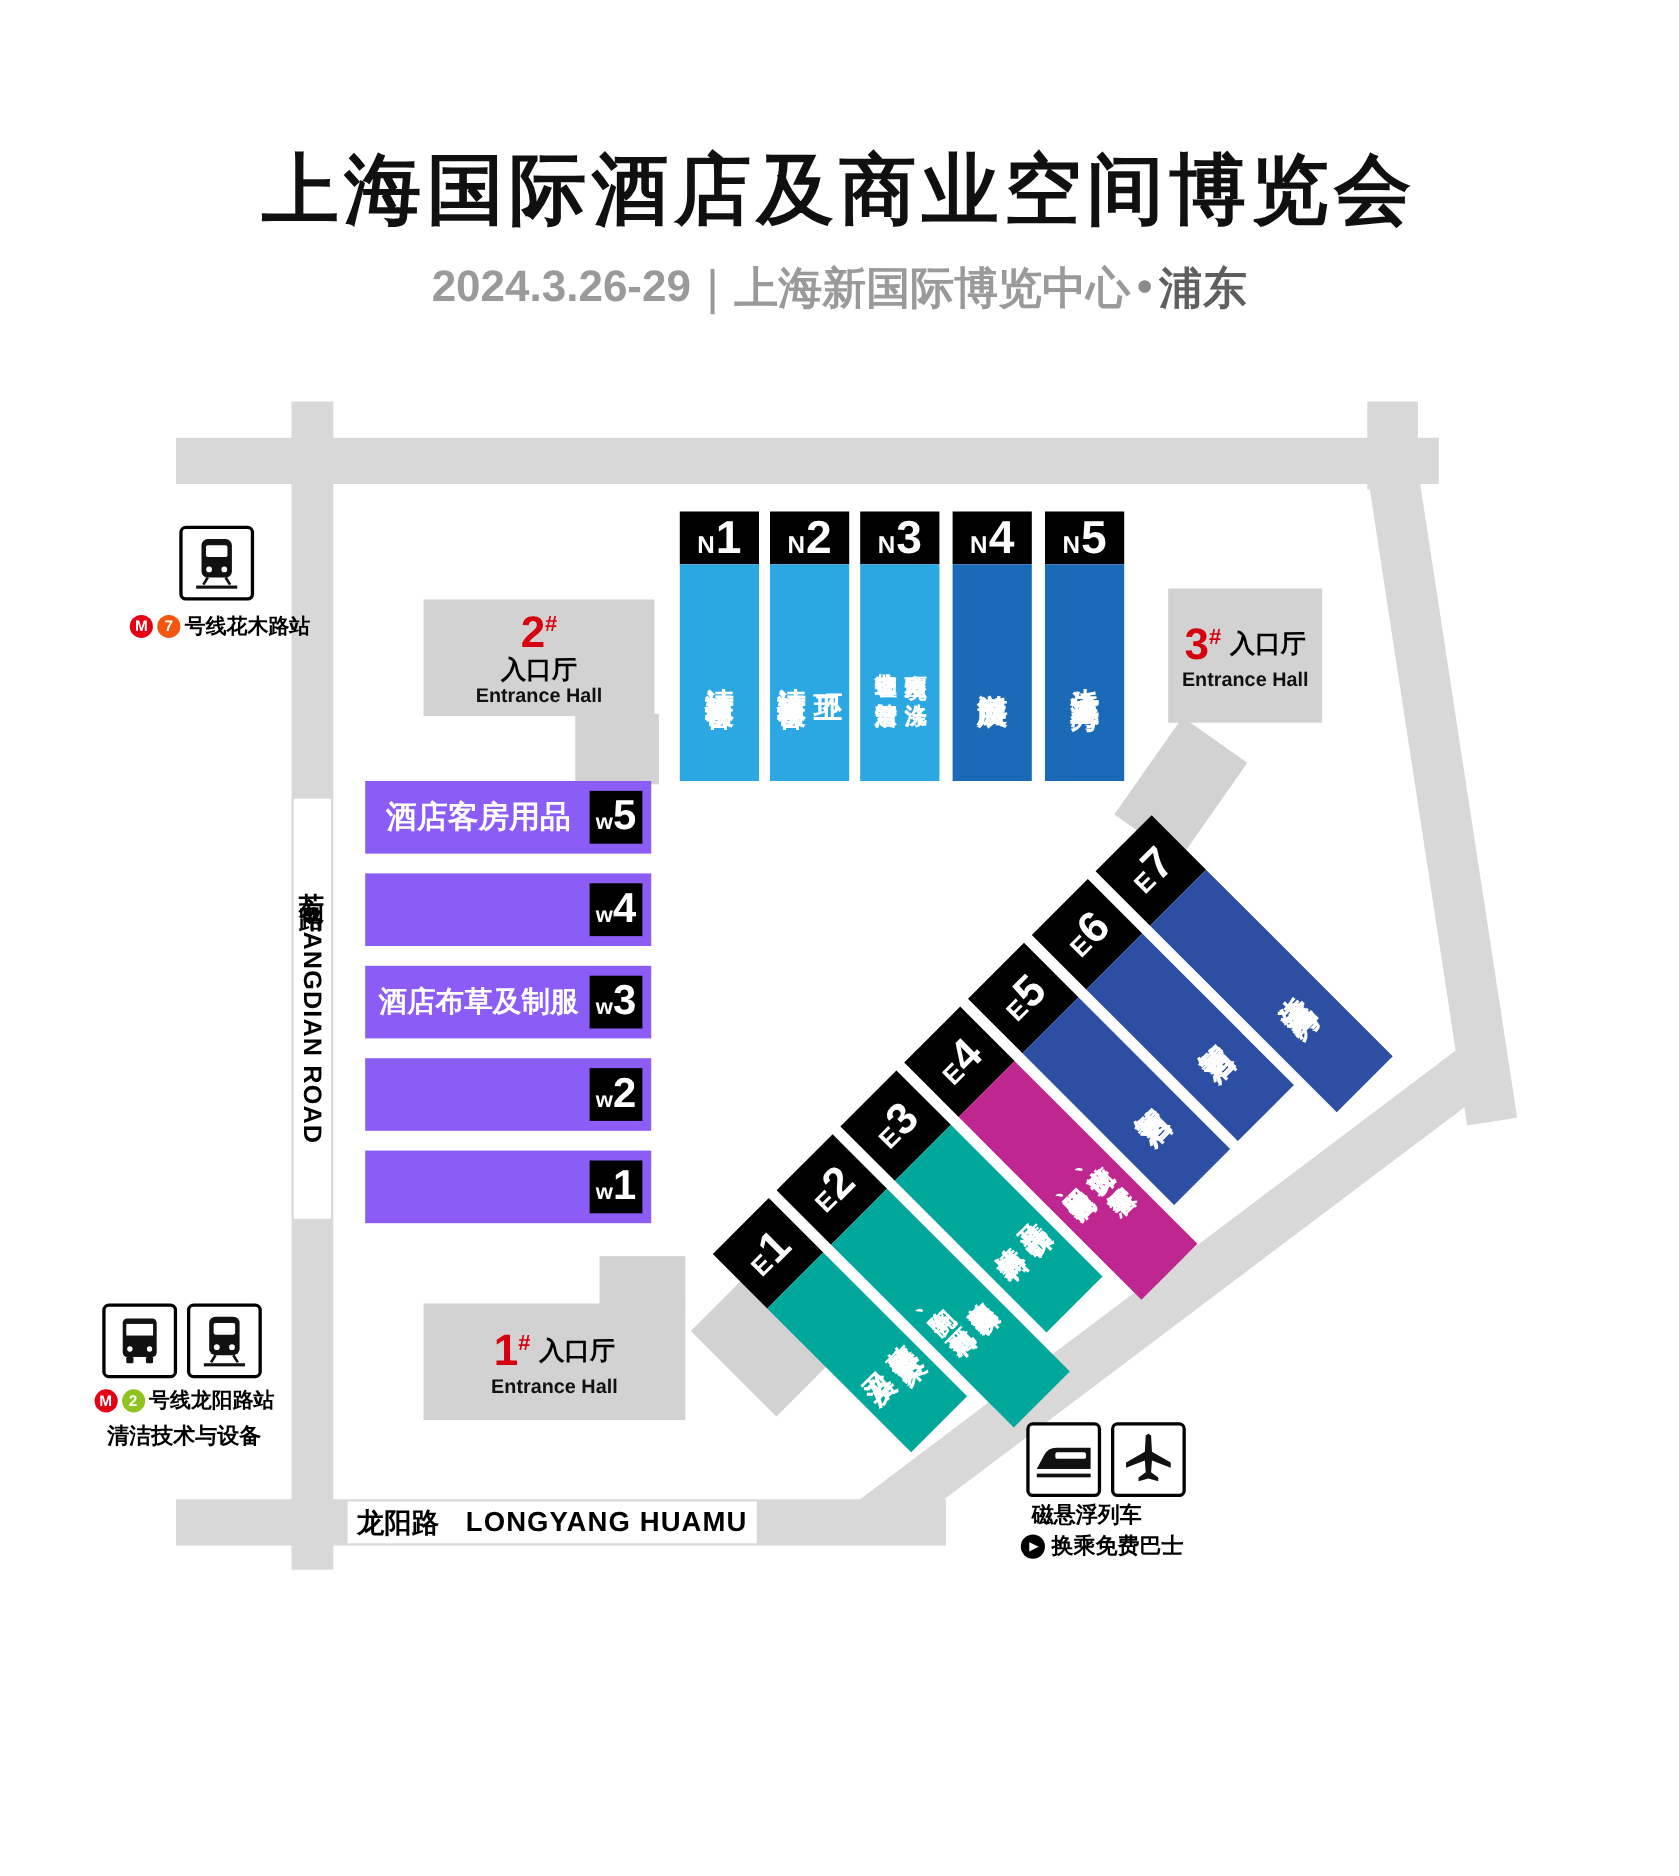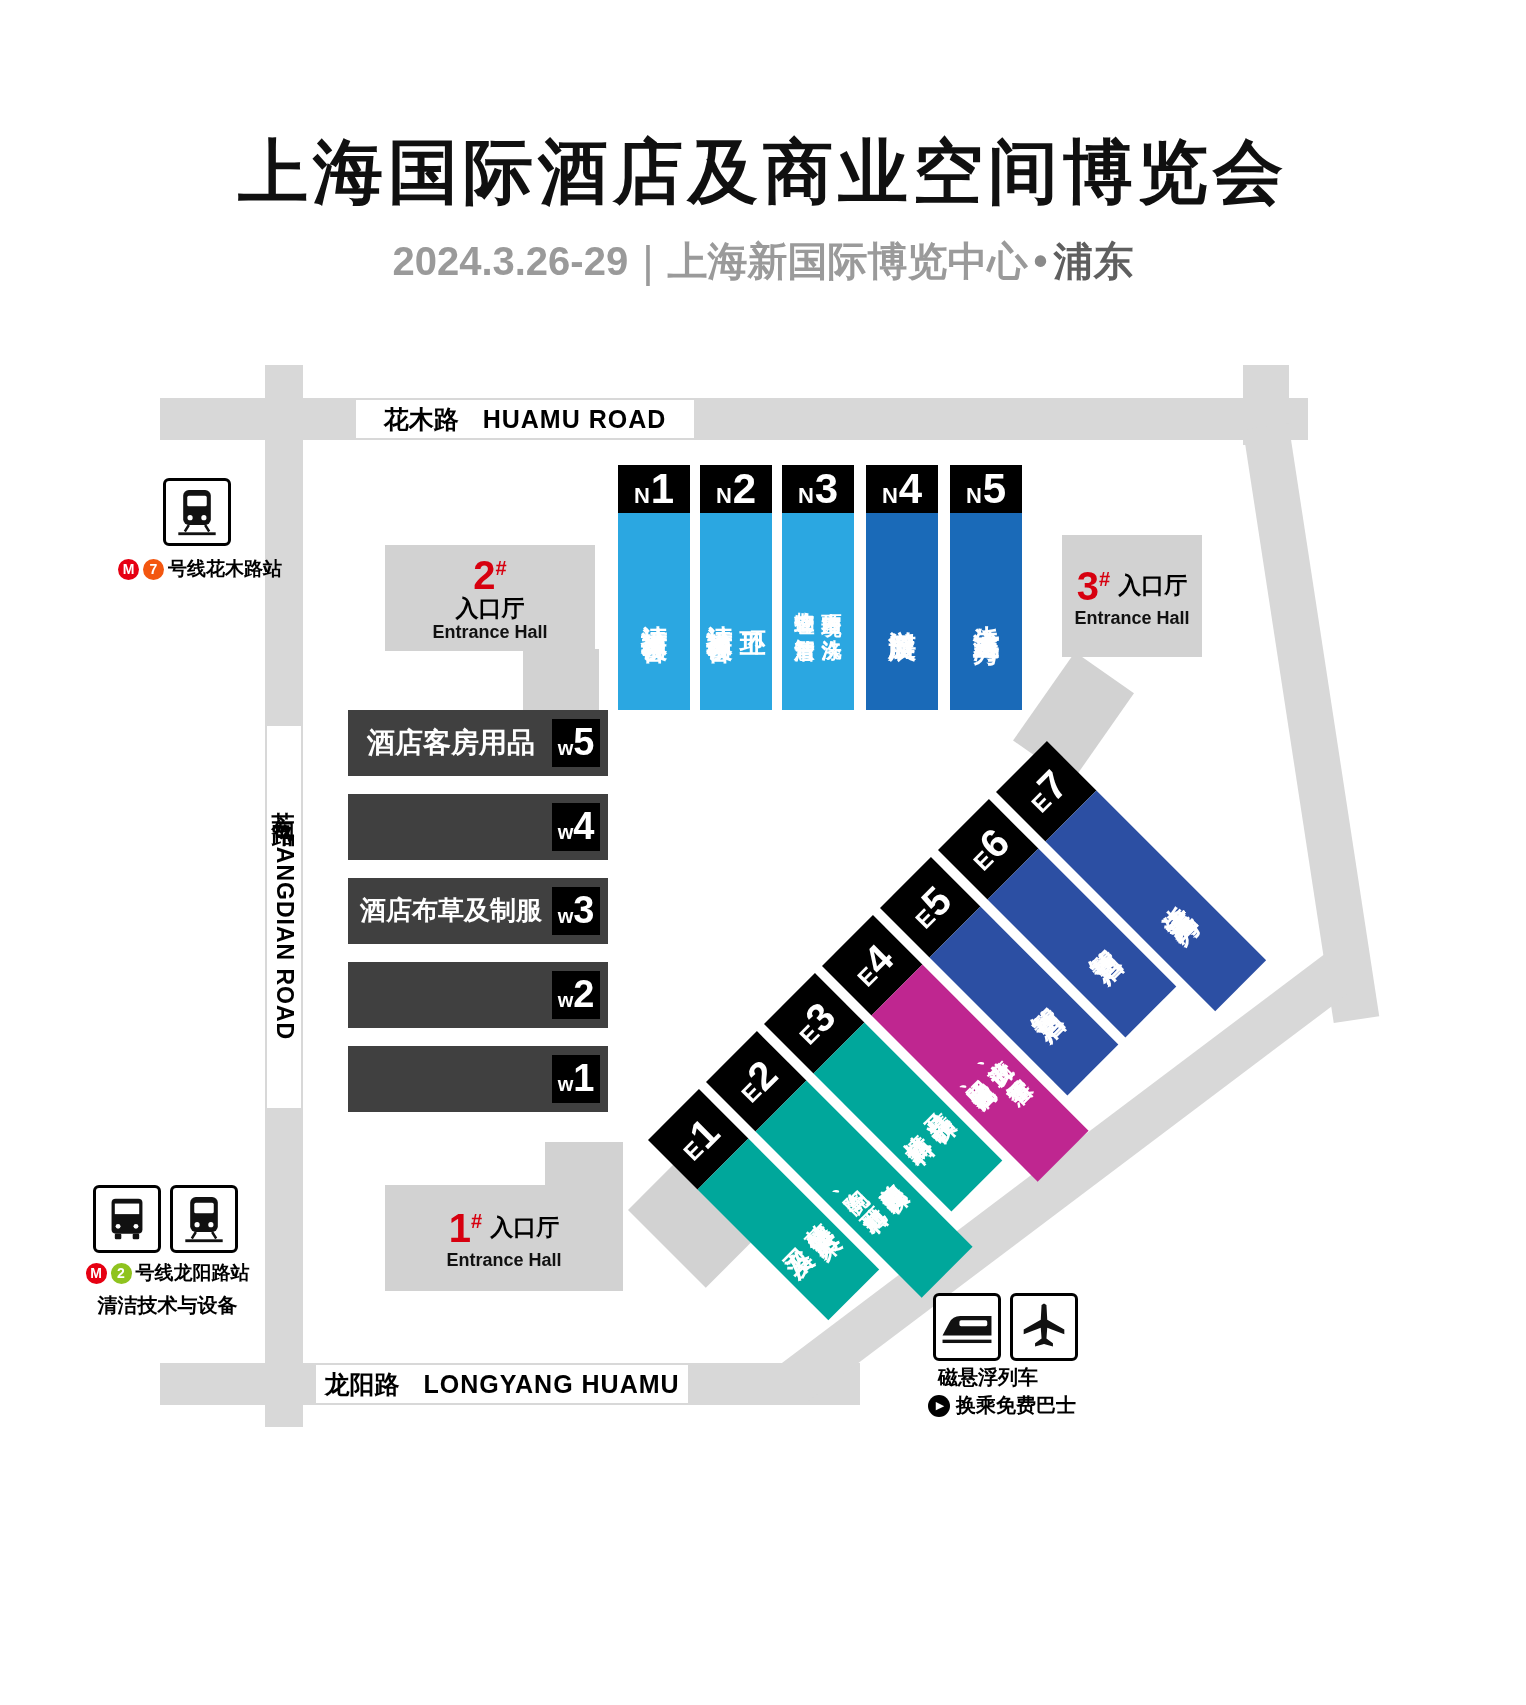--- a/index.html
+++ b/index.html
@@ -42,21 +42,21 @@
 
   .n-hall{top:465px}
   .n-hall .hall-label{height:48px;padding-top:3px}
   .n-hall .hall-body{height:197px}
 
   .e-hall{transform:rotate(-45deg);transform-origin:0 0}
   .e-hall .hall-label{height:70px;align-items:center}
   .e-hall .hall-label .lp{font-size:24px;align-self:auto;margin-top:10px}
   .e-hall .hall-label .ln{font-size:40px}
 
-  .w-hall{position:absolute;left:348px;width:260px;height:66px;background:#404040}
+  .w-hall{position:absolute;left:332px;width:260px;height:66px;background:#8b5cf6}
   .w-text{position:absolute;left:4px;right:58px;top:0;bottom:0;display:flex;flex-direction:column;align-items:center;justify-content:center;color:#fff;font-weight:700;text-align:center;line-height:1.12}
   .w-label{position:absolute;right:8px;top:9px;width:48px;height:48px;background:#000;color:#fff;display:flex;align-items:baseline;justify-content:center;padding-top:4px;line-height:1}
   .w-label .lp{font-size:20px;font-weight:700}
   .w-label .ln{font-size:38px;font-weight:700}
 
   
   .c-lb{background:#2ba7e1}
   .c-mb{background:#1a6ab8}
   .c-teal{background:#00a79b}
   .c-mag{background:#bf2690}
@@ -89,24 +89,20 @@
     <span class="district">浦东</span>
   </div>
 
   <div class="road" style="left:160px;top:398px;width:1148px;height:42px"></div>
   <div class="road" style="left:1243px;top:365px;width:46px;height:80px"></div>
   <div class="road" style="left:265px;top:365px;width:38px;height:1062px"></div>
   <div class="road" style="left:160px;top:1363px;width:700px;height:42px"></div>
   <div class="road rot" style="left:1243px;top:430px;width:46px;height:600px;transform:rotate(-8.7deg)"></div>
   <div class="road rot" style="left:1330px;top:950px;width:46px;height:690px;transform:rotate(53deg)"></div>
 
-  <div class="road-lab" style="left:356px;top:400px;width:338px;height:38px">
-    <span class="cn">花木路</span>
-    <span class="en">HUAMU ROAD</span>
-  </div>
   <div class="road-lab-v" style="left:267px;top:726px;width:34px;height:382px">
     <span class="cn">芳甸路</span>
     <span class="en">FANGDIAN ROAD</span>
   </div>
   <div class="road-lab" style="left:316px;top:1365px;width:372px;height:38px">
     <span class="cn">龙阳路</span>
     <span class="en">LONGYANG HUAMU</span>
   </div>
 
   <div class="stub" style="left:523px;top:649px;width:76px;height:64px"></div>

